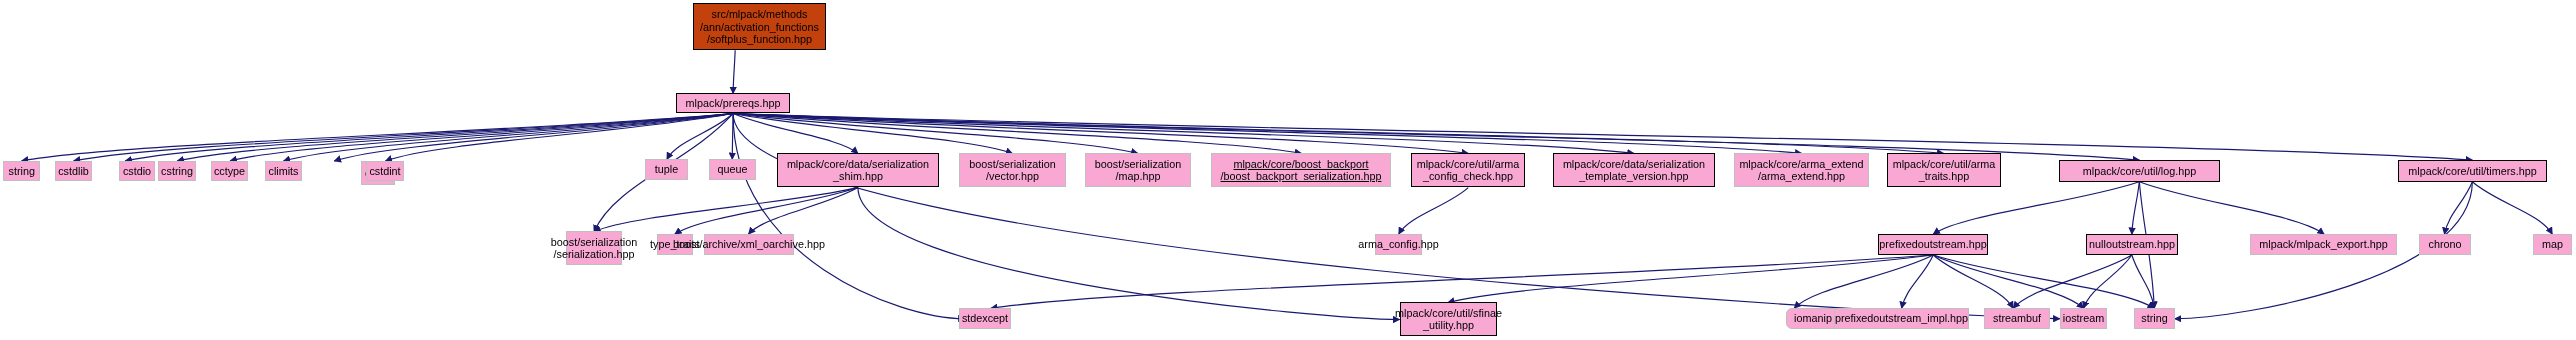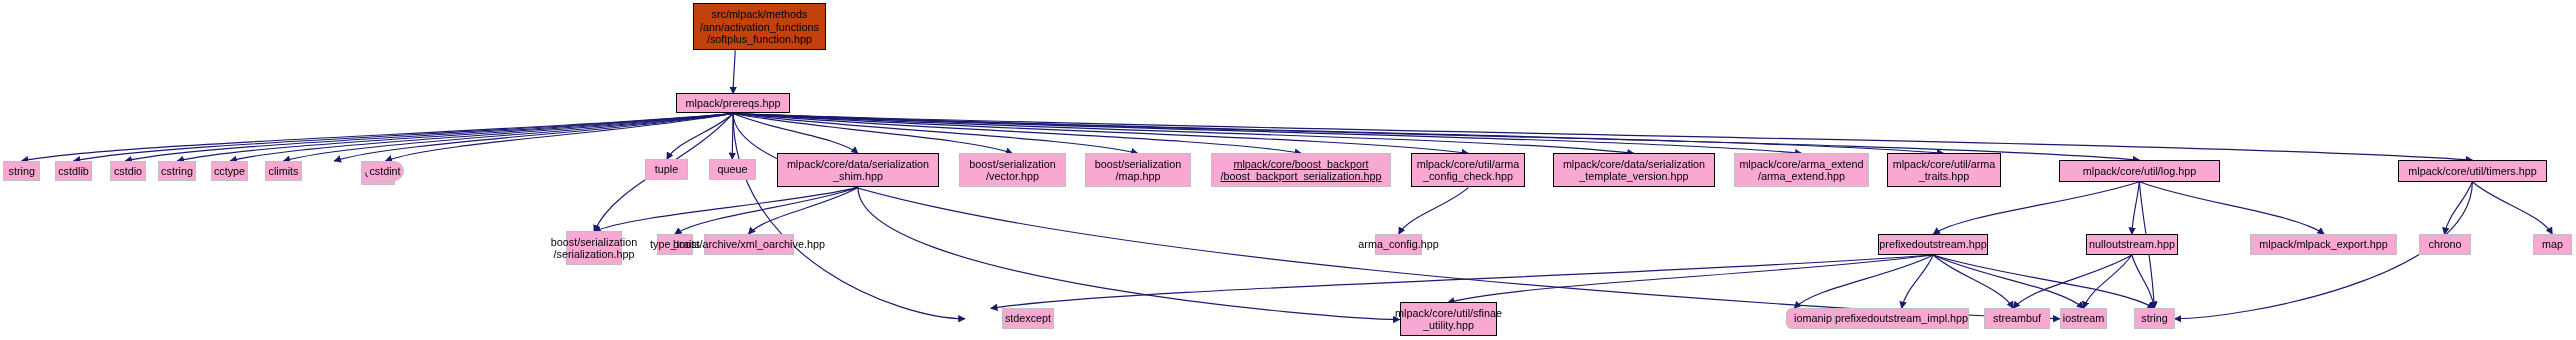--- a/index.html
+++ b/index.html
@@ -74,26 +74,26 @@
     </g>
 </svg>
 
 <div id="nodes">
     <div class="node root" style="left: 669px; top: 3.3px; width: 133px; height: 47px;"><span>src/mlpack/methods
 /ann/activation_functions
 /softplus_function.hpp</span></div>
     <div class="node doc" style="left: 676px; top: 93px; width: 114px; height: 20px;"><span>mlpack/prereqs.hpp</span></div>
     <div class="node ext" style="left: 3.3px; top: 161px; width: 37px; height: 20px;"><span>string</span></div>
     <div class="node ext" style="left: 55px; top: 161px; width: 37px; height: 20px;"><span>cstdlib</span></div>
-    <div class="node ext" style="left: 110px; top: 161px; width: 36px; height: 20px;"><span>cstdio</span></div>
+    <div class="node ext" style="left: 119px; top: 161px; width: 36px; height: 20px;"><span>cstdio</span></div>
     <div class="node ext" style="left: 158px; top: 161px; width: 38px; height: 20px;"><span>cstring</span></div>
     <div class="node ext" style="left: 211px; top: 161px; width: 37px; height: 20px;"><span>cctype</span></div>
     <div class="node ext" style="left: 265px; top: 161px; width: 37px; height: 20px;"><span>climits</span></div>
     <div class="node ext" style="left: 317px; top: 161px; width: 34px; height: 24px; margin-left: 44px;"><span>cfloat</span></div>
-    <div class="node ext" style="left: 366px; top: 161px; width: 38px; height: 20px; border-radius: 10px;"><span>cstdint</span></div>
+    <div class="node ext" style="left: 366px; top: 161px; width: 38px; height: 20px;"><span>cstdint</span></div>
     <div class="node ext" style="left: 645px; top: 159px; width: 43px; height: 21px;"><span>tuple</span></div>
     <div class="node ext" style="left: 709px; top: 159px; width: 47px; height: 21px;"><span>queue</span></div>
     <div class="node doc" style="left: 777px; top: 153px; width: 162px; height: 34px;"><span>mlpack/core/data/serialization
 _shim.hpp</span></div>
     <div class="node ext" style="left: 959px; top: 153px; width: 107px; height: 34px;"><span>boost/serialization
 /vector.hpp</span></div>
     <div class="node ext" style="left: 1085px; top: 153px; width: 106px; height: 34px;"><span>boost/serialization
 /map.hpp</span></div>
     <div class="node ext" style="left: 1211px; top: 153px; width: 180px; height: 34px; text-decoration: underline;"><span>mlpack/core/boost_backport
 /boost_backport_serialization.hpp</span></div>
@@ -110,21 +110,21 @@
     <div class="node ext" style="left: 566px; top: 231px; width: 56px; height: 34px;"><span>boost/serialization
 /serialization.hpp</span></div>
     <div class="node ext" style="left: 657px; top: 234px; width: 36px; height: 21px;"><span>type_traits</span></div>
     <div class="node ext" style="left: 704px; top: 234px; width: 90px; height: 21px;"><span>boost/archive/xml_oarchive.hpp</span></div>
     <div class="node ext" style="left: 1375px; top: 234px; width: 47px; height: 21px;"><span>arma_config.hpp</span></div>
     <div class="node doc" style="left: 1878px; top: 234px; width: 110px; height: 21px;"><span>prefixedoutstream.hpp</span></div>
     <div class="node doc" style="left: 2086px; top: 234px; width: 92px; height: 21px;"><span>nulloutstream.hpp</span></div>
     <div class="node ext" style="left: 2250px; top: 234px; width: 147px; height: 21px;"><span>mlpack/mlpack_export.hpp</span></div>
     <div class="node ext" style="left: 2419px; top: 234px; width: 52px; height: 21px;"><span>chrono</span></div>
     <div class="node ext" style="left: 2533px; top: 234px; width: 39px; height: 21px;"><span>map</span></div>
-    <div class="node ext" style="left: 1002px; top: 308px; width: 52px; height: 21px;"><span>stdexcept</span></div>
+    <div class="node ext" style="left: 959px; top: 308px; width: 52px; height: 21px;"><span>stdexcept</span></div>
     <div class="node doc" style="left: 1400px; top: 302px; width: 97px; height: 34px; text-align: center;"><span>mlpack/core/util/sfinae
 _utility.hpp</span></div>
     <div class="node ext" style="left: 1786px; top: 308px; width: 54px; height: 21px; border-radius: 6px;"><span>iomanip</span></div>
     <div class="node ext" style="left: 1834px; top: 308px; width: 135px; height: 21px;"><span>prefixedoutstream_impl.hpp</span></div>
     <div class="node ext" style="left: 1984px; top: 308px; width: 66px; height: 21px; text-align: center;"><span>streambuf</span></div>
     <div class="node ext" style="left: 2060px; top: 308px; width: 47px; height: 21px;"><span>iostream</span></div>
     <div class="node ext" style="left: 2134px; top: 308px; width: 41px; height: 21px;"><span>string</span></div>
   </div>
 
 

